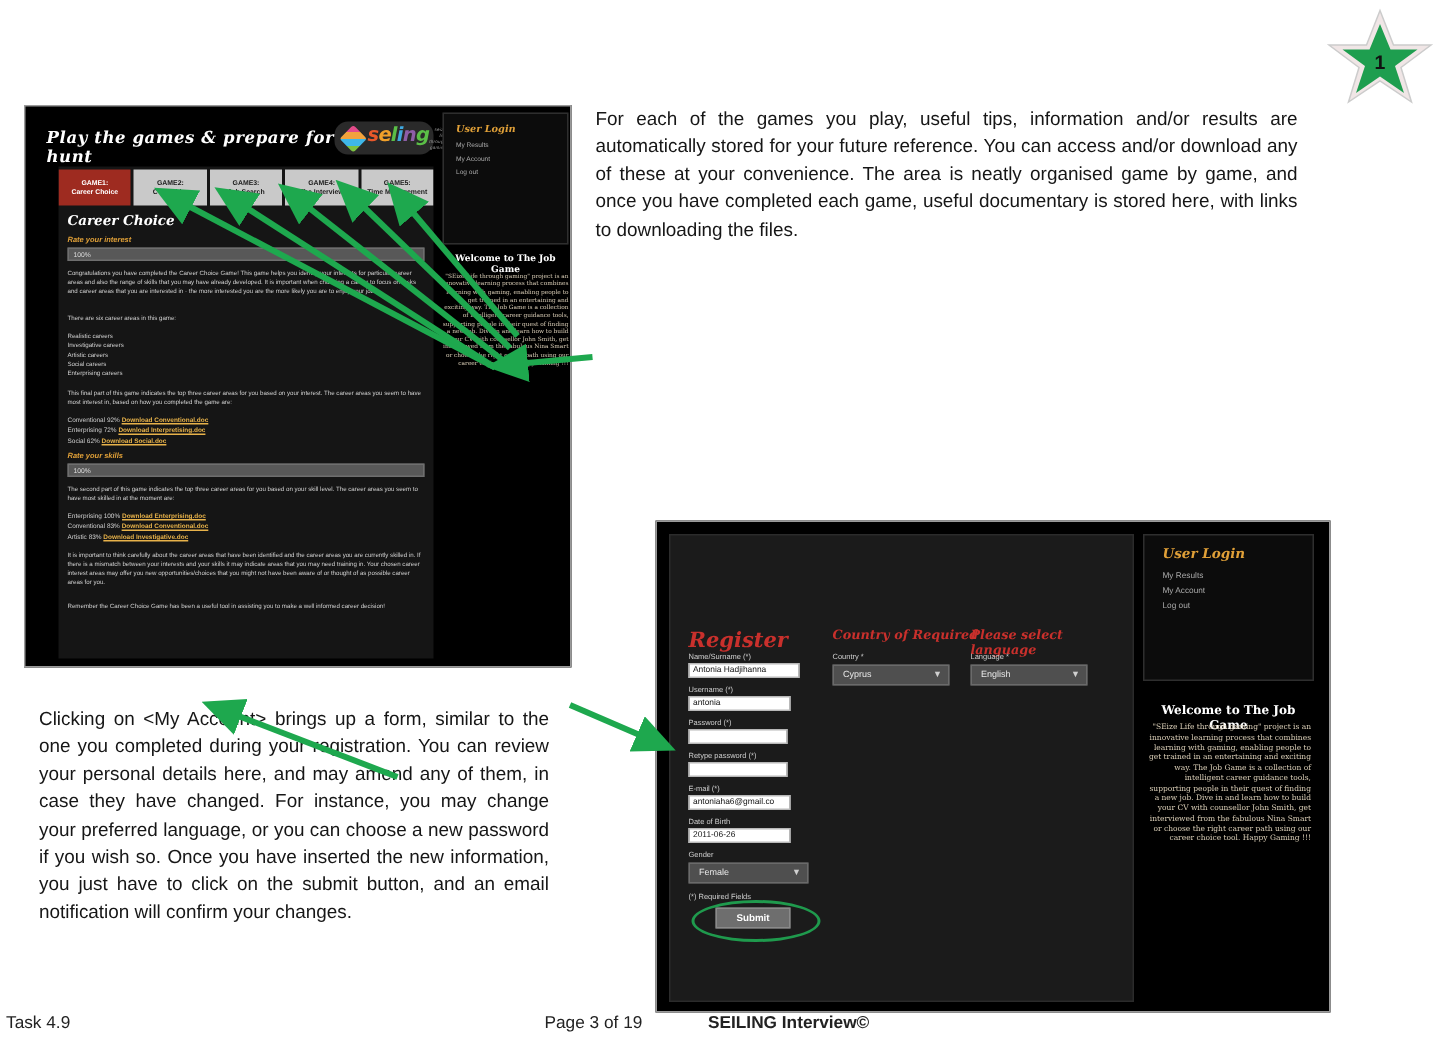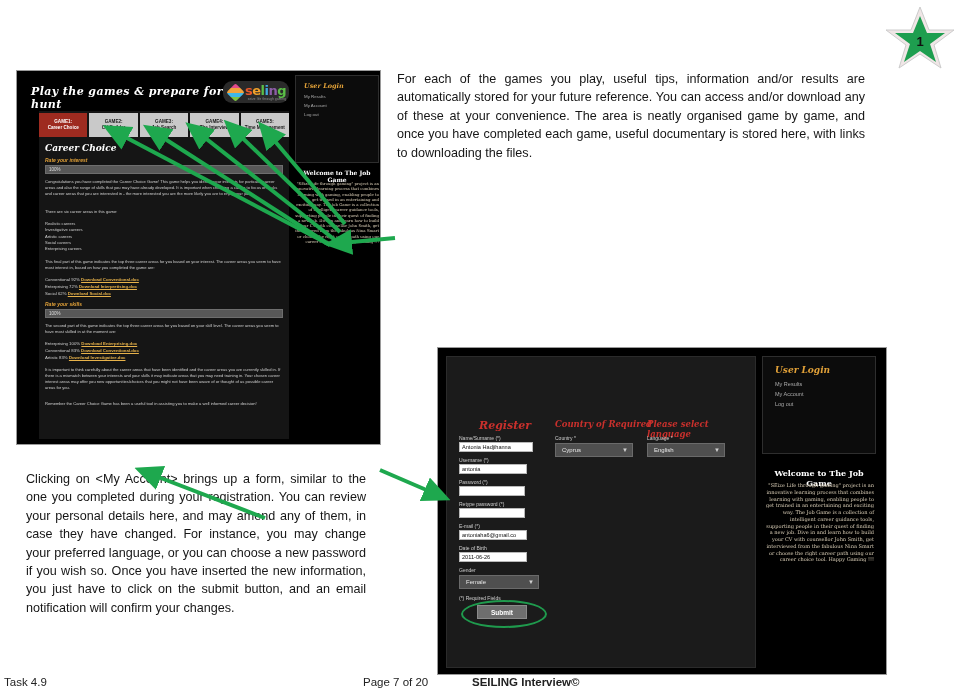--- a/index.html
+++ b/index.html
@@ -128,21 +128,21 @@
   <div class="bl-text">
     <p class="para">Clicking on &lt;My Account&gt; brings up a form, similar to the one you completed during your registration. You can review your personal details here, and may amend any of them, in case they have changed. For instance, you may change your preferred language, or you can choose a new password if you wish so. Once you have inserted the new information, you just have to click on the submit button, and an email notification will confirm your changes.</p>
   </div>
 
   <div class="shot" id="shot-top">
 
     <div class="hdr-title" style="left:14px;top:14px;width:250px;font-size:11px;line-height:13px;">Play the games &amp; prepare for your job hunt</div>
 
     <div class="logo-pill" style="left:206px;top:10px;width:66px;height:22px;">
       <div class="logo-diamond"></div>
-      <div style="display:flex;flex-direction:column;">
+      <div style="display:flex;flex-direction:row;font-style:italic;">
         <span class="logo-word" style="font-size:13px;"><span class="c1">s</span><span class="c2">e</span><span class="c3">l</span><span class="c4">i</span><span class="c5">n</span><span class="c3">g</span></span>
         <span class="logo-tag">seize life through gaming</span>
       </div>
     </div>
 
     <div class="shot-inner" style="left:22px;top:40px;width:250px;height:328px;background:#151515;border:none;">
 
       <div class="tabs" style="left:0px;top:2px;width:250px;height:24px;">
         <div class="tab active" style="font-size:4.6px;line-height:6px;">
           <b>GAME1:</b>
@@ -245,21 +245,21 @@
     <div class="logo-pill" style="left:228px;top:14px;width:88px;height:28px;">
       <div class="logo-diamond" style="width:17px;height:17px;"></div>
       <div style="display:flex;flex-direction:column;">
         <span class="logo-word" style="font-size:17px;"><span class="c1">s</span><span class="c2">e</span><span class="c3">l</span><span class="c4">i</span><span class="c5">n</span><span class="c3">g</span></span>
         <span class="logo-tag" style="font-size:3.4px;">seize life through gaming</span>
       </div>
     </div>
 
     <div class="shot-inner" style="left:8px;top:8px;width:310px;height:312px;background:#1b1b1b;border:1px solid #2b2b2b;">
 
-      <div class="redhdr" style="left:12px;top:62px;font-size:11px;margin-left:20px;">Register</div>
+      <div class="redhdr" style="left:12px;top:62px;font-size:14px;">Register</div>
       <div class="redhdr" style="left:108px;top:62px;font-size:8.5px;">Country of Required</div>
       <div class="redhdr" style="left:200px;top:62px;font-size:8.5px;">Please select language</div>
 
       <div class="lbl" style="left:12px;top:78px;font-size:5px;">Name/Surname (*)</div>
       <div class="inp" style="left:12px;top:85px;width:74px;height:10px;font-size:5.6px;">Antonia Hadjihanna</div>
 
       <div class="lbl" style="left:12px;top:100px;font-size:5px;">Username (*)</div>
       <div class="inp" style="left:12px;top:107px;width:68px;height:10px;font-size:5.6px;">antonia</div>
 
       <div class="lbl" style="left:12px;top:122px;font-size:5px;">Password (*)</div>
@@ -321,17 +321,17 @@
       <line x1="340" y1="232" x2="228" y2="124"></line>
       <line x1="345" y1="224" x2="262" y2="126"></line>
       <line x1="395" y1="238" x2="330" y2="244"></line>
       <line x1="265" y1="518" x2="140" y2="470"></line>
       <line x1="380" y1="470" x2="445" y2="498"></line>
     </g>
   </svg>
 
   <div class="footer">
     <div class="f-left">Task 4.9</div>
-    <div class="f-mid">Page 7 of 20</div>
+    <div class="f-mid">Page 3 of 19</div>
     <div class="f-right">SEILING Interview©</div>
   </div>
 
 </div>
 
 </body></html>

